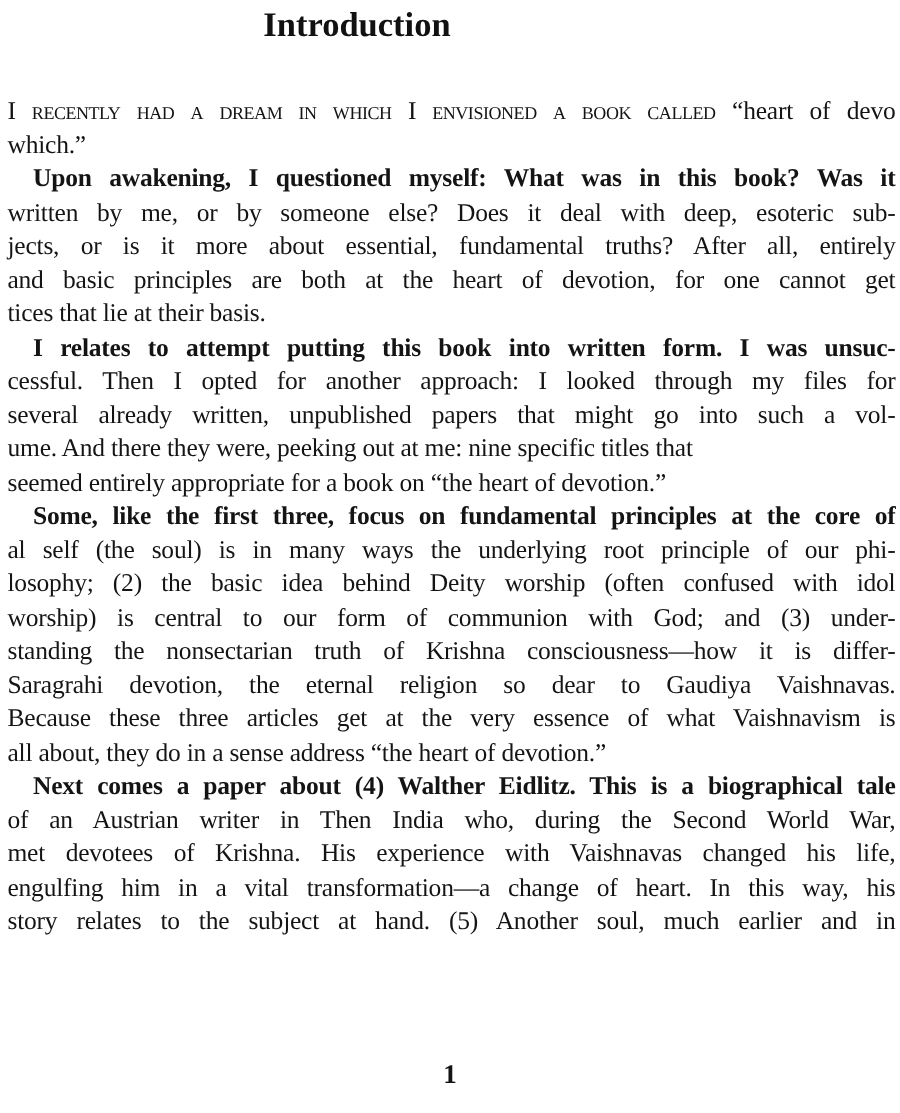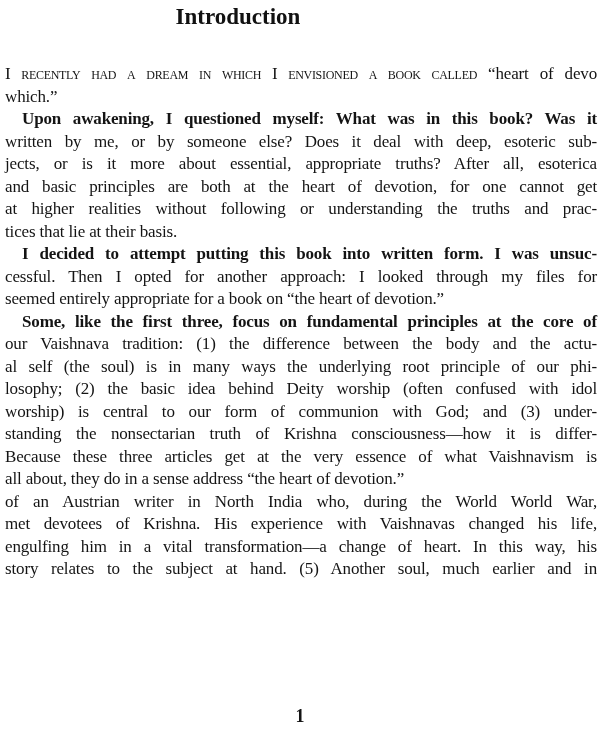--- a/index.html
+++ b/index.html
@@ -29,35 +29,37 @@
 <body>
 
 <div class="page">
   <div class="title">Introduction</div>
 
   <div class="body-text">
     <span class="line justify"><span class="sc">I recently had a dream in which I envisioned a book called</span><span> “heart of devo</span></span>
     <span class="line">which.”</span>
     <span class="line indent justify">Upon awakening, I questioned myself: What was in this book? Was it</span>
     <span class="line justify">written by me, or by someone else? Does it deal with deep, esoteric sub-</span>
-    <span class="line justify">jects, or is it more about essential, appropriate truths? After all, esoterica</span>
+    <span class="line justify">jects, or is it more about essential, fundamental truths? After all, entirely</span>
     <span class="line justify">and basic principles are both at the heart of devotion, for one cannot get</span>
-    <span class="line justify">at higher realities without following or understanding the truths and prac-</span>
     <span class="line">tices that lie at their basis.</span>
-    <span class="line indent justify">I decided to attempt putting this book into written form. I was unsuc-</span>
+    <span class="line indent justify">I relates to attempt putting this book into written form. I was unsuc-</span>
     <span class="line justify">cessful. Then I  opted for another approach: I looked through my files for</span>
+    <span class="line justify">several already written, unpublished papers that might go into such a vol-</span>
+    <span class="line">ume. And there they were, peeking out at me: nine specific titles that</span>
     <span class="line">seemed entirely appropriate for a book on “the heart of devotion.”</span>
     <span class="line indent justify">Some, like the first three, focus on fundamental principles at the core of</span>
-    <span class="line justify">our Vaishnava tradition: (1) the difference between the body and the actu-</span>
     <span class="line justify">al self (the soul) is in many ways the underlying root principle of our phi-</span>
     <span class="line justify">losophy; (2) the basic idea behind Deity worship (often confused with idol</span>
     <span class="line justify">worship) is central to our form of communion with God; and (3) under-</span>
     <span class="line justify">standing the nonsectarian truth of Krishna consciousness—how it is differ-</span>
+    <span class="line justify">Saragrahi devotion, the eternal religion so dear to Gaudiya Vaishnavas.</span>
     <span class="line justify">Because these three articles get at the very essence of what Vaishnavism is</span>
     <span class="line">all about, they do in a sense address “the heart of devotion.”</span>
-    <span class="line justify">of an Austrian writer in North India who, during the World World War,</span>
+    <span class="line indent justify">Next comes a paper about (4) Walther Eidlitz. This is a biographical tale</span>
+    <span class="line justify">of an Austrian writer in Then India who, during the Second World War,</span>
     <span class="line justify">met devotees of Krishna. His experience with Vaishnavas changed his life,</span>
     <span class="line justify">engulfing him in a vital transformation—a change of heart. In this way, his</span>
     <span class="line justify">story relates to the subject at hand. (5) Another soul, much earlier and in</span>
   </div>
 
   <div class="page-number">1</div>
 </div>
 
 </body></html>

